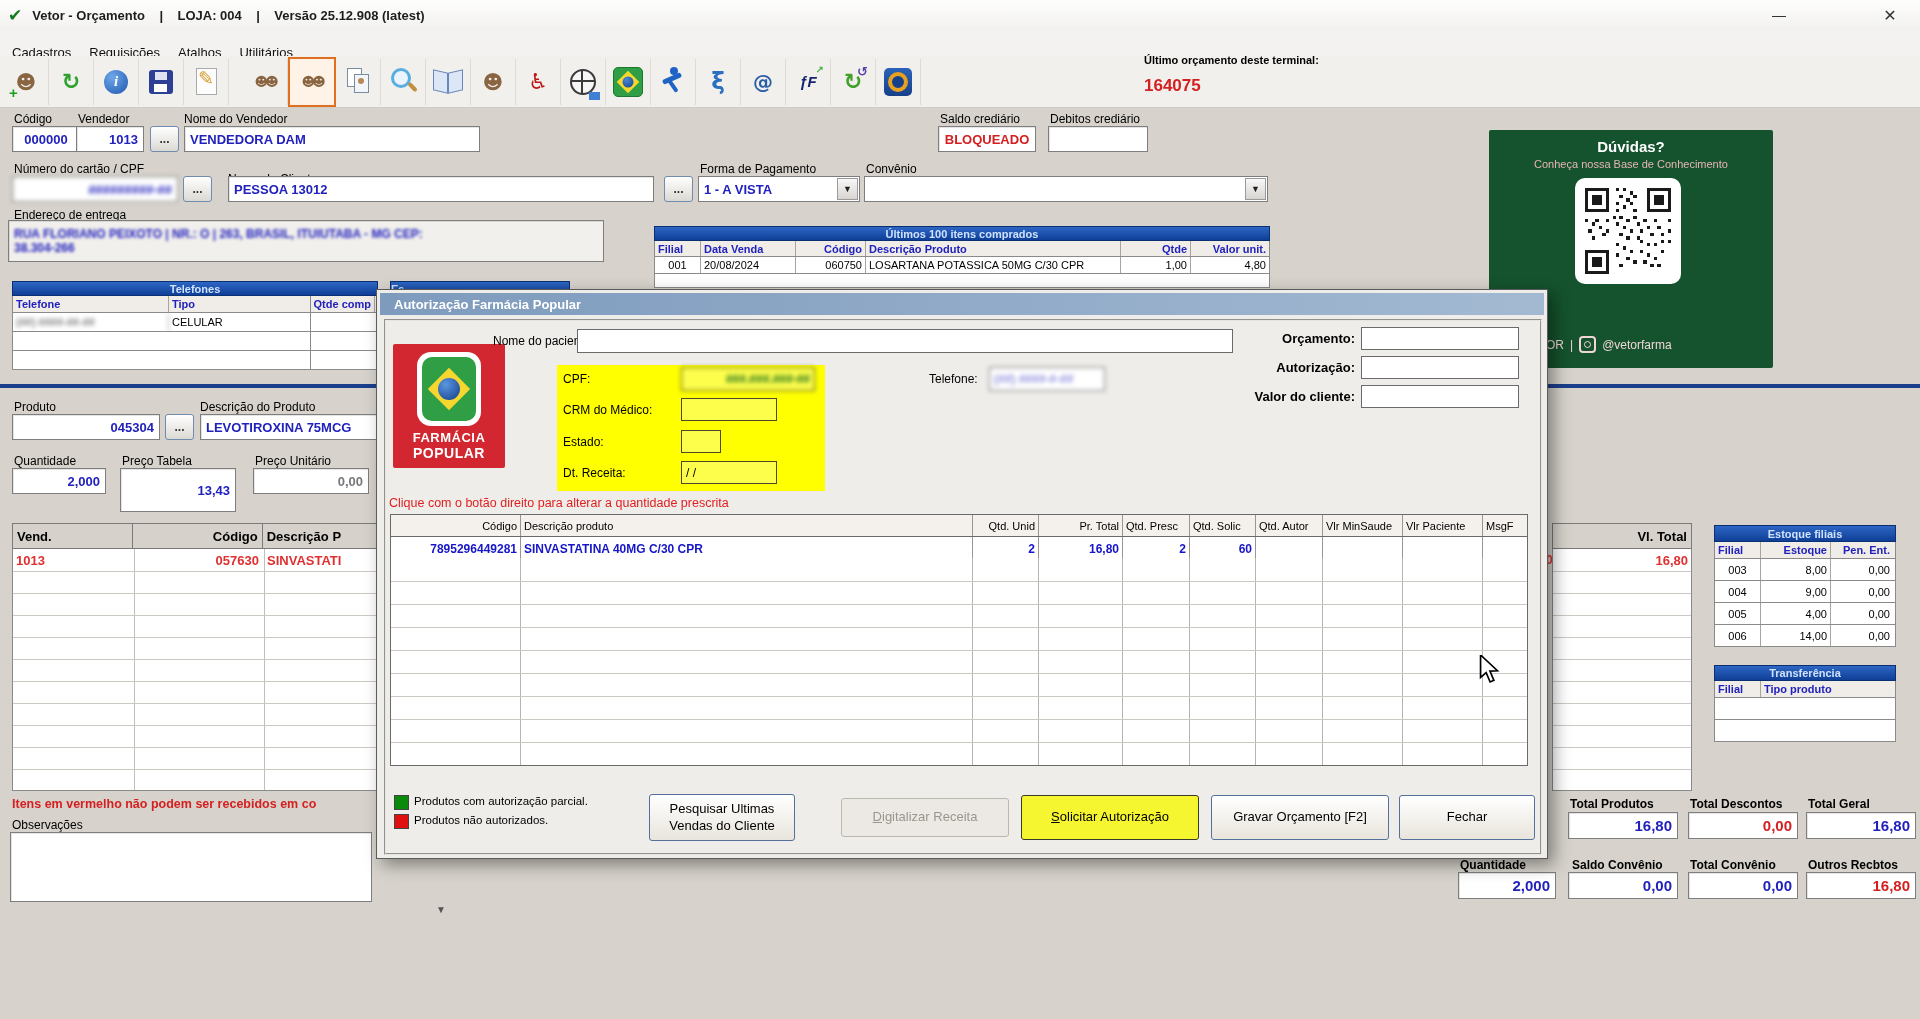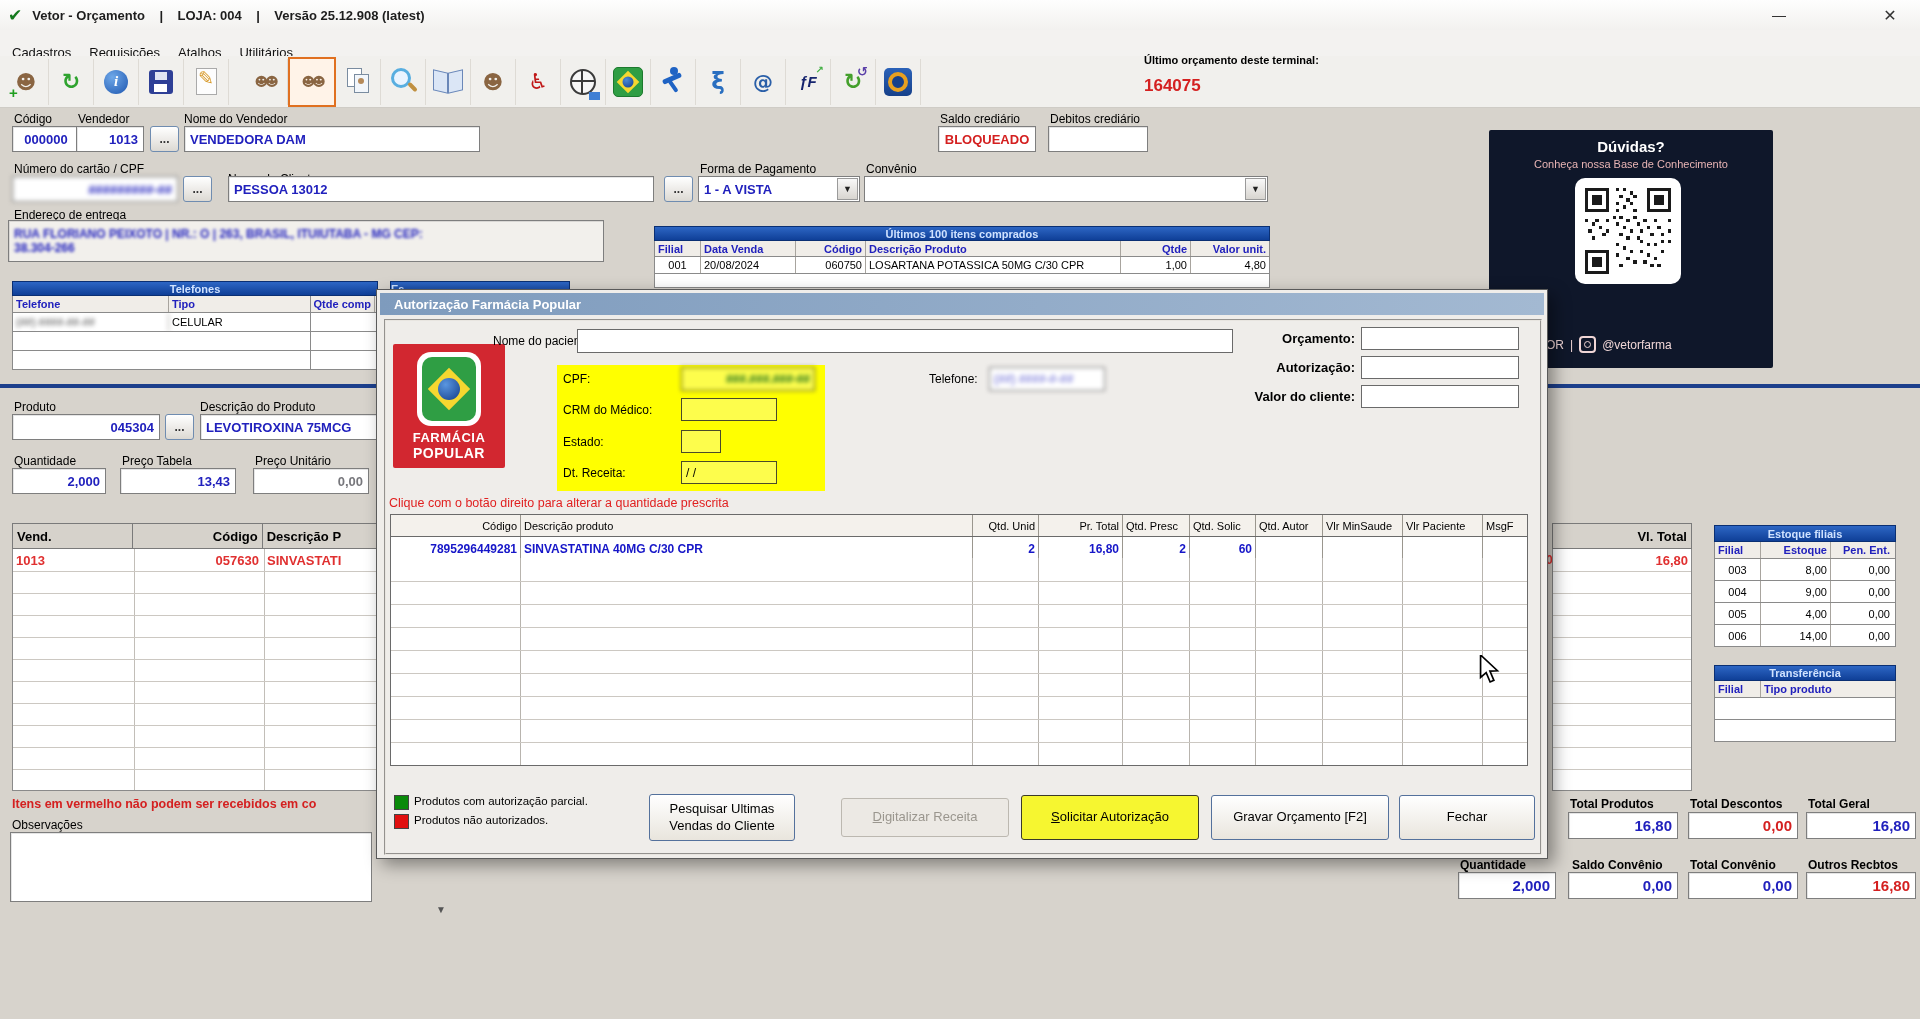--- a/index.html
+++ b/index.html
@@ -90,21 +90,21 @@
   .ghead{position:absolute;display:flex;background:#d6d2cb;border:1px solid #7a7a7a;box-sizing:border-box;
          font-weight:bold;font-size:13px;}
   .gcell{box-sizing:border-box;border-right:1px solid #7a7a7a;padding:0 4px;display:flex;align-items:center;height:100%;
          white-space:nowrap;overflow:hidden;}
   .gcell:last-child{border-right:none;}
   .gbody{position:absolute;background:#fff;border:1px solid #8a8a8a;border-top:none;box-sizing:border-box;}
   .vline{position:absolute;top:0;bottom:0;width:1px;background:#c2beb8;}
   .hline{position:absolute;left:0;right:0;height:1px;background:#ccc8c2;}
   .gdata{position:absolute;display:flex;font-weight:bold;font-size:13px;color:#e03030;}
   
-  .duvidas{position:absolute;left:1489px;top:130px;width:284px;height:238px;background:#0f172a;border-radius:2px;}
+  .duvidas{position:absolute;left:1489px;top:130px;width:284px;height:238px;background:#14532d;border-radius:2px;}
   .duvt{position:absolute;left:0;right:0;top:8px;text-align:center;color:#fff;font-weight:bold;font-size:15px;}
   .duvs{position:absolute;left:0;right:0;top:28px;text-align:center;color:#e8b4b4;font-size:11px;}
   .qr{position:absolute;left:86px;top:48px;width:106px;height:106px;background:#fff;border-radius:10px;
       display:flex;align-items:center;justify-content:center;}
   .social{position:absolute;left:57px;top:206px;display:flex;align-items:center;gap:6px;color:#f0d6d6;font-size:12px;}
   .insta{width:13px;height:13px;border:2px solid #f0d6d6;border-radius:4px;position:relative;}
   .insta::after{content:"";position:absolute;left:3px;top:3px;width:5px;height:5px;border:1.5px solid #f0d6d6;border-radius:50%;}
   
   .modal{position:absolute;left:376px;top:289px;width:1170px;height:568px;background:#efedea;
          border:1px solid #5a5a5a;box-shadow:6px 6px 16px rgba(0,0,0,.40);}
@@ -358,21 +358,21 @@
   <div class="abs" style="left:0;top:384px;width:1920px;height:4px;background:#1c3f8c;"></div>
 
   <div class="lbl" style="left:14px;top:400px;">Produto</div>
   <div class="fld r" style="left:12px;top:414px;width:148px;height:26px;">045304</div>
   <div class="mini" style="left:165px;top:414px;">...</div>
   <div class="lbl" style="left:200px;top:400px;">Descrição do Produto</div>
   <div class="fld" style="left:200px;top:414px;width:460px;height:26px;">LEVOTIROXINA 75MCG</div>
   <div class="lbl" style="left:14px;top:454px;">Quantidade</div>
   <div class="fld r" style="left:12px;top:468px;width:94px;height:26px;">2,000</div>
   <div class="lbl" style="left:122px;top:454px;">Preço Tabela</div>
-  <div class="fld r" style="left:120px;top:468px;width:116px;height:26px;">13,43</div>
+  <div class="fld r" style="left:120px;top:468px;width:116px;height:44px;">13,43</div>
   <div class="lbl" style="left:255px;top:454px;">Preço Unitário</div>
   <div class="fld r gray" style="left:253px;top:468px;width:116px;height:26px;">0,00</div>
 
   <div class="ghead" style="left:12px;top:523px;width:366px;height:26px;">
     <div class="gcell" style="width:121px;">Vend.</div>
     <div class="gcell" style="width:130px;justify-content:flex-end;">Código</div>
     <div class="gcell" style="width:115px;">Descrição P</div>
   </div>
   <div class="gbody" style="left:12px;top:549px;width:366px;height:242px;">
     <div class="vline" style="left:121px;"></div>

